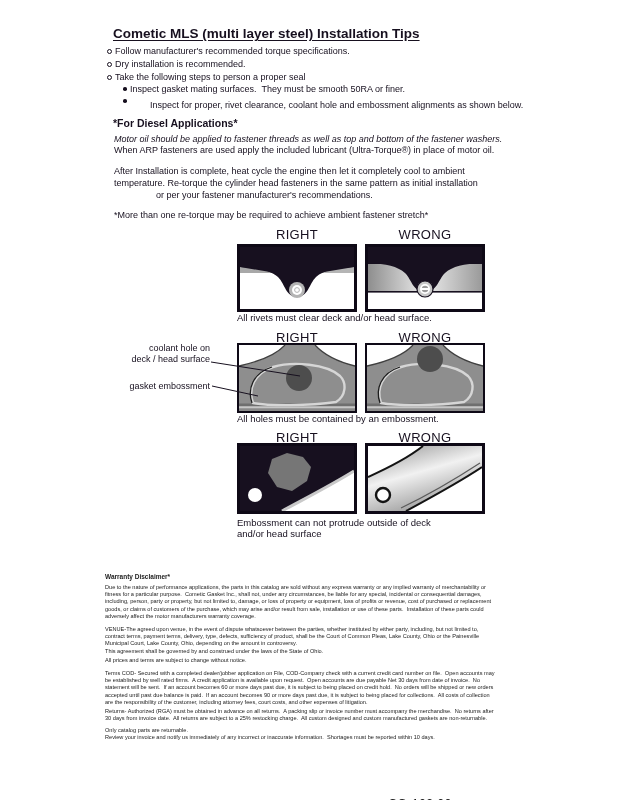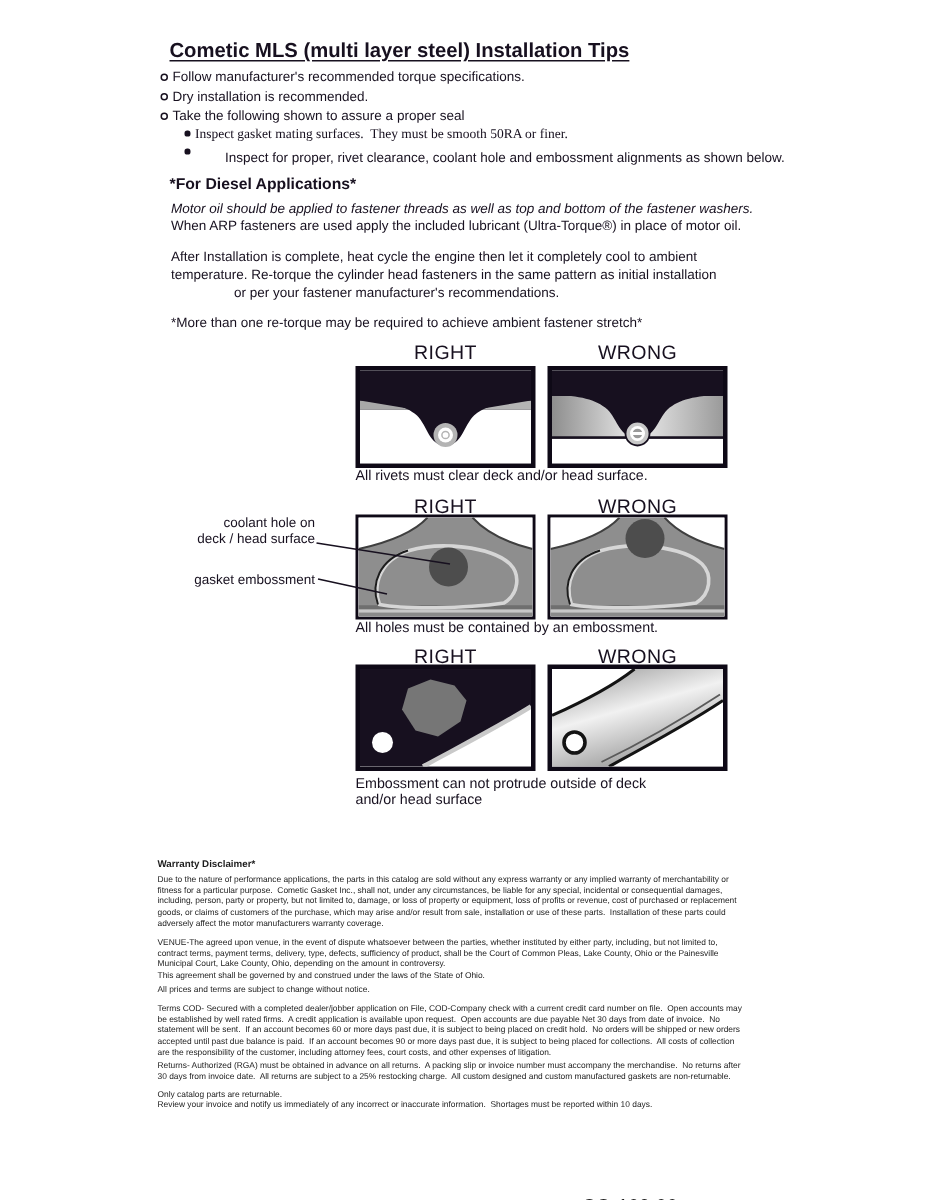--- a/index.html
+++ b/index.html
@@ -31,24 +31,24 @@
 
 <div class="abs doc-title" style="left:113px;top:26px;">Cometic MLS (multi layer steel) Installation Tips</div>
 
 <span class="bullet-circle" style="left:107px;top:49px;"></span>
 <div class="abs body-text line" style="left:115px;top:46px;">Follow manufacturer's recommended torque specifications.</div>
 
 <span class="bullet-circle" style="left:107px;top:62px;"></span>
 <div class="abs body-text line" style="left:115px;top:59px;">Dry installation is recommended.</div>
 
 <span class="bullet-circle" style="left:107px;top:75px;"></span>
-<div class="abs body-text line" style="left:115px;top:72px;">Take the following shown to assure a proper seal</div>
+<div class="abs body-text line" style="left:115px;top:72px;">Take the following steps to person a proper seal</div>
 
 <span class="bullet-dot" style="left:123px;top:87px;"></span>
-<div class="abs body-text line" style="left:130px;top:84px;font-family:Liberation Serif, serif;">Inspect gasket mating surfaces.  They must be smooth 50RA or finer.</div>
+<div class="abs body-text line" style="left:130px;top:84px;">Inspect gasket mating surfaces.  They must be smooth 50RA or finer.</div>
 
 <span class="bullet-dot" style="left:123px;top:99px;"></span>
 <div class="abs body-text line" style="left:130px;top:100px;margin-left:20px;">Inspect for proper, rivet clearance, coolant hole and embossment alignments as shown below.</div>
 
 <div class="abs diesel-heading" style="left:113px;top:117px;">*For Diesel Applications*</div>
 
 <div class="abs body-text line" style="left:114px;top:134px;font-style:italic;">Motor oil should be applied to fastener threads as well as top and bottom of the fastener washers.</div>
 <div class="abs body-text line" style="left:114px;top:145px;">When ARP fasteners are used apply the included lubricant (Ultra-Torque®) in place of motor oil.</div>
 
 <div class="abs body-text line" style="left:114px;top:166px;">After Installation is complete, heat cycle the engine then let it completely cool to ambient</div>

